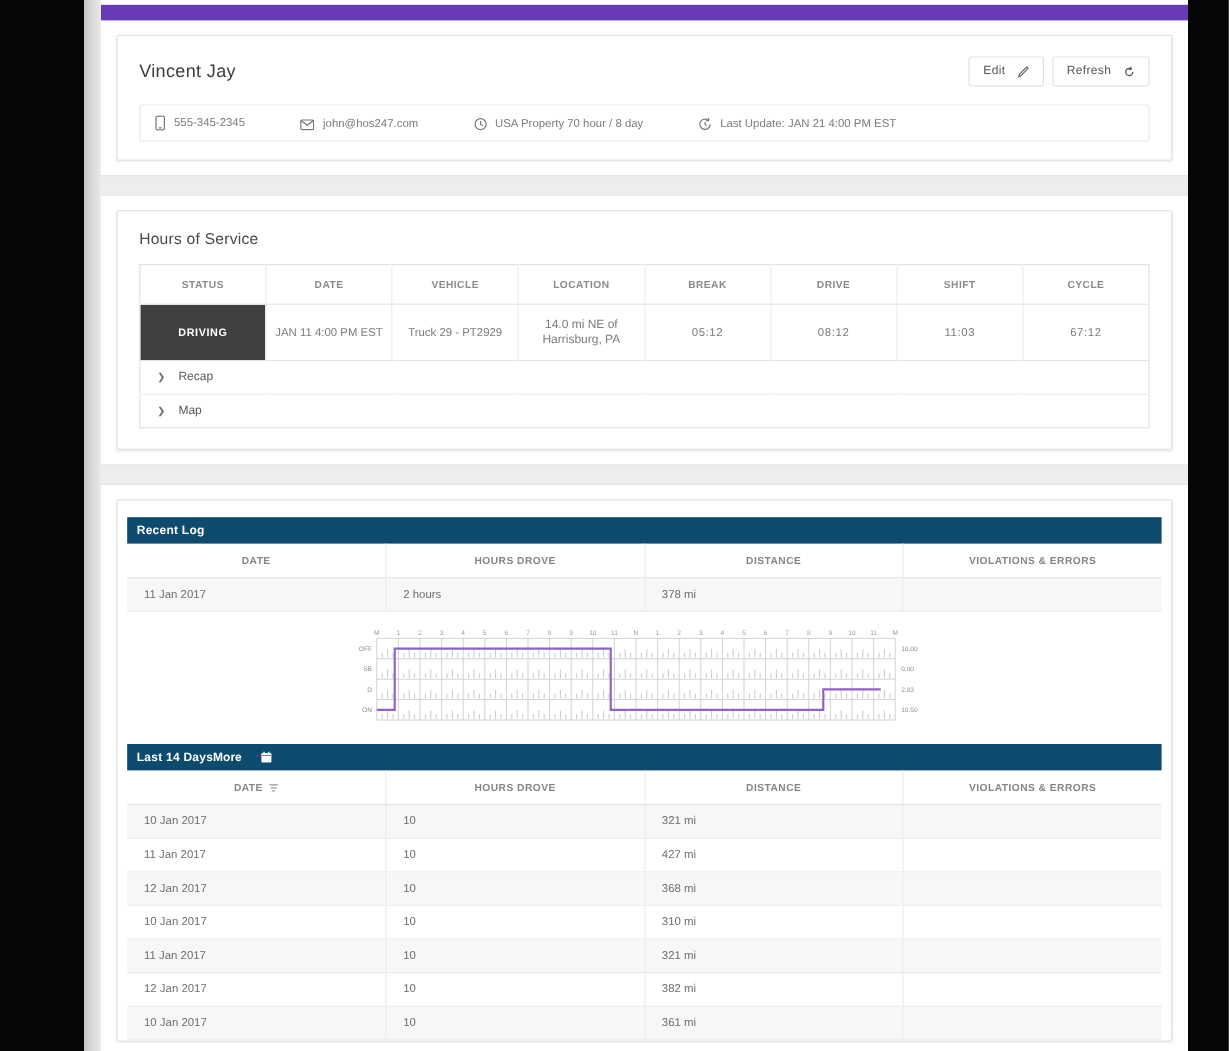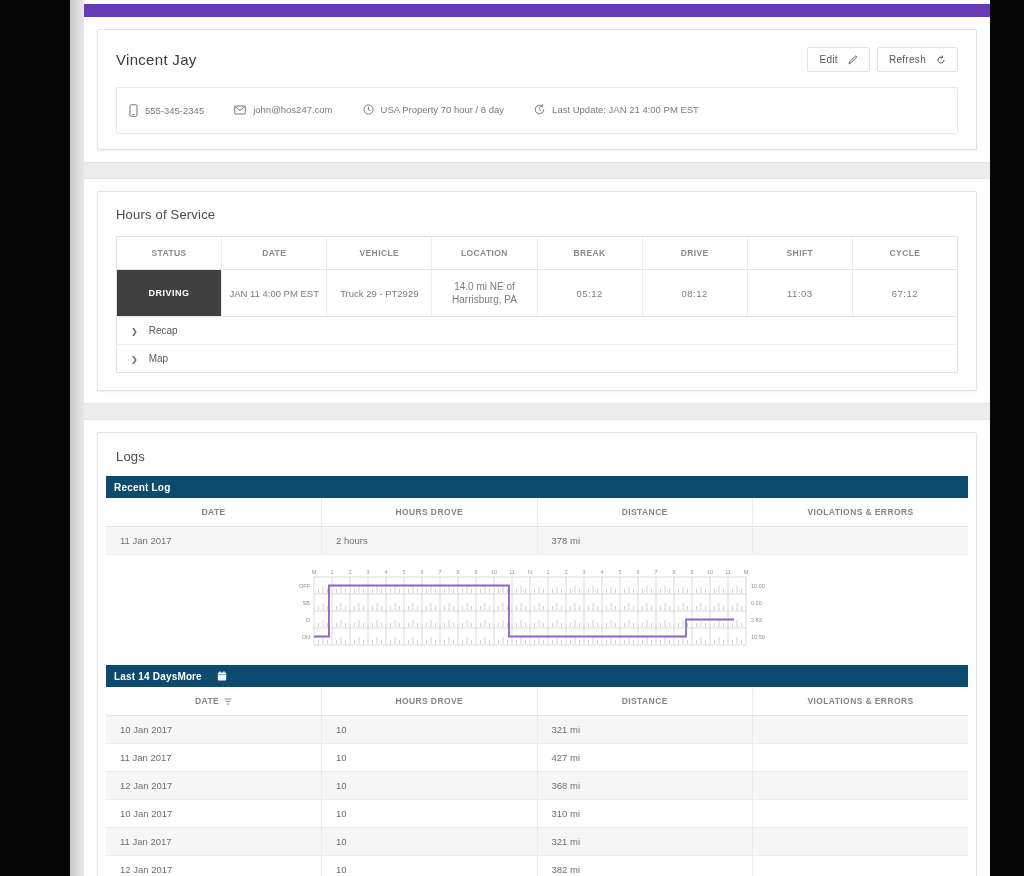--- a/index.html
+++ b/index.html
@@ -31,21 +31,21 @@
   .profile-name { font-size: 15px; color: #3c3c3c; letter-spacing: .3px; }
   .btn-row { display: flex; gap: 7px; }
   .btn {
     display: inline-flex; align-items: center; gap: 10px;
     border: 1px solid #e3e3e3; background: #fff; border-radius: 2px;
     font-size: 10px; color: #555; padding: 6px 11px; cursor: pointer;
     font-family: "Liberation Sans", sans-serif; letter-spacing: .3px;
   }
   .contact-strip {
     margin-top: 15px; border: 1px solid #e9e9e9; border-radius: 2px;
-    padding: 16px 12px; display: flex; align-items: flex-start; gap: 30px;
+    padding: 8px 12px; display: flex; align-items: flex-end; gap: 46px;
   }
   .contact-item { display: inline-flex; align-items: center; gap: 7px; font-size: 9.5px; color: #7a7a7a; }
   .cicon { display: inline-flex; }
 
   
   .hos-card { padding: 15px 18px 17px; }
   .section-title { font-size: 13px; color: #4a4a4a; letter-spacing: .2px; }
   .hos-table-wrap { margin-top: 14px; }
   table { width: 100%; border-collapse: collapse; }
   .hos-table { border: 1px solid #e2e2e2; }
@@ -222,21 +222,20 @@
                 <td colspan="8"><span class="chev">❯</span><span>Map</span></td>
               </tr>
             </tbody>
         </table>
       </div>
     </div>
 
     <div class="section-gap"></div>
 
     <div class="card logs-card">
-      <div class="section-title logs-title">Logs</div>
 
       <div class="band">
         <span class="band-label">Recent Log</span>
       </div>
       <table class="log-table">
         <thead>
             <tr id="recent-head">
               <th>DATE</th>
               <th>HOURS DROVE</th>
               <th>DISTANCE</th>

